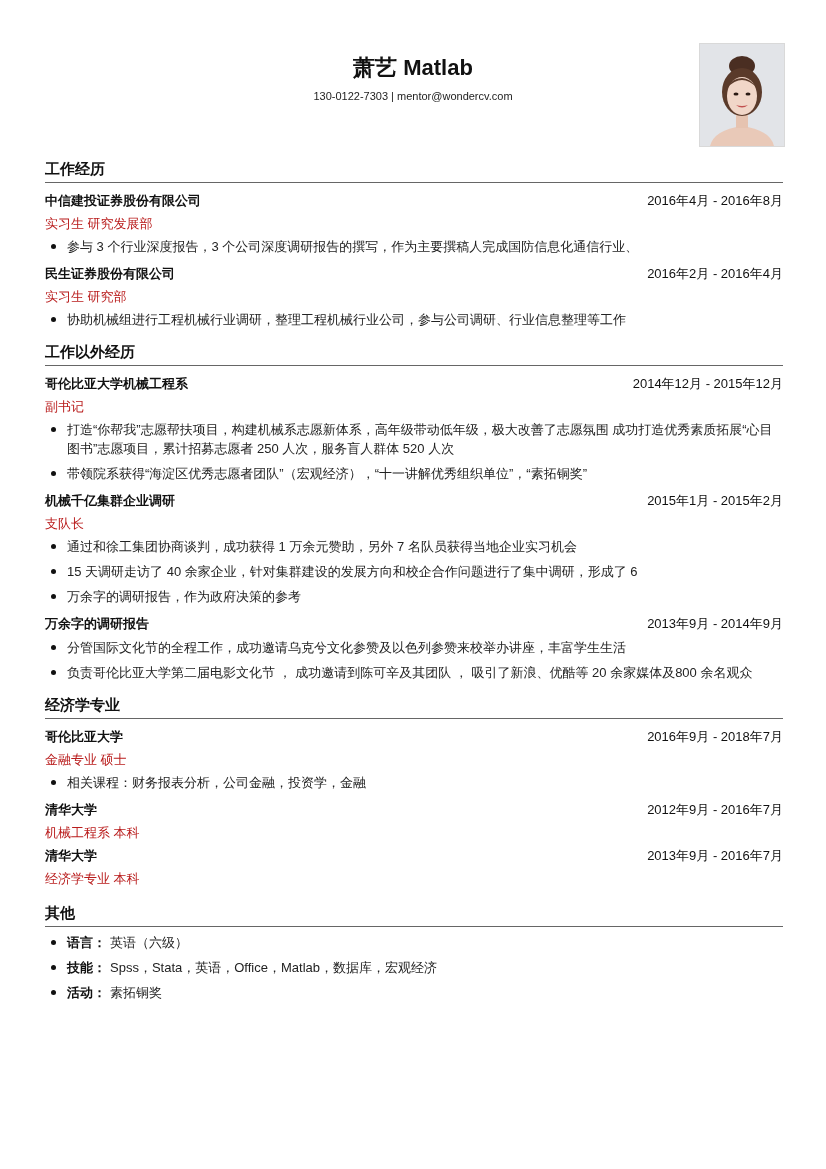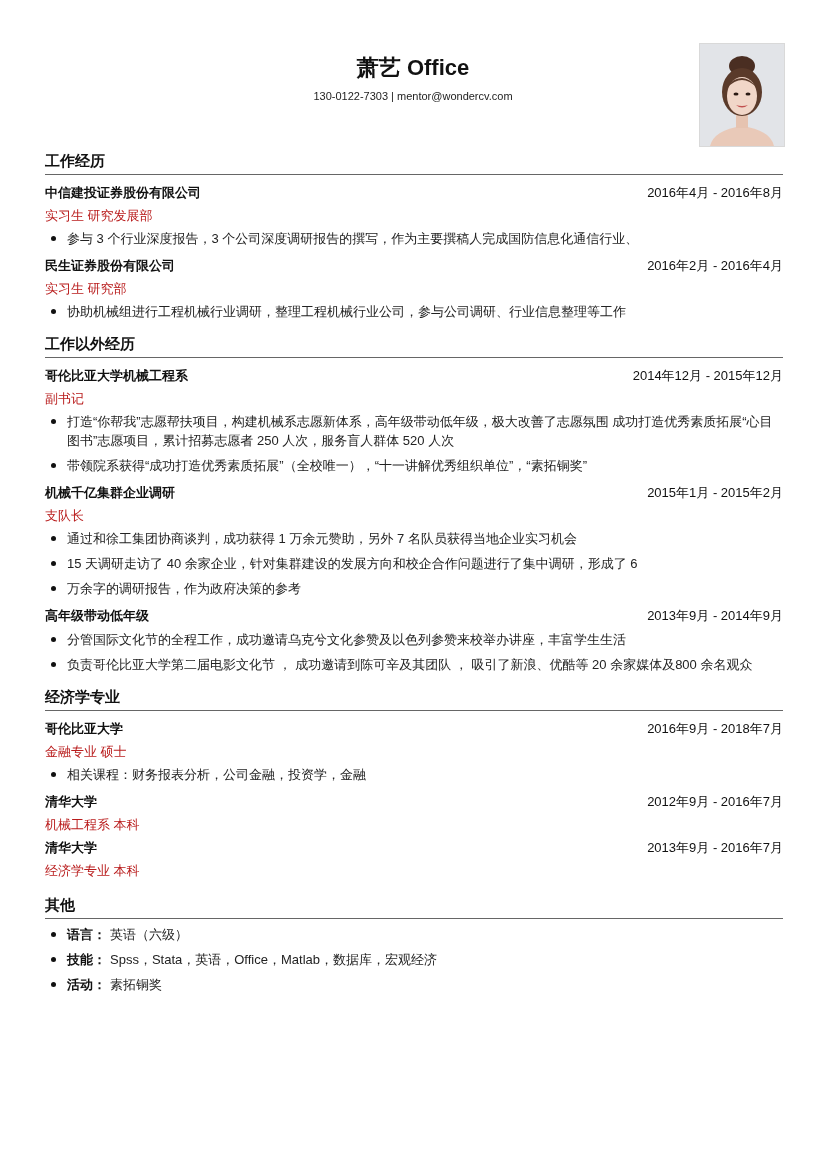--- a/index.html
+++ b/index.html
@@ -8,21 +8,21 @@
     font-family: "Liberation Sans", "DejaVu Sans", sans-serif;
     color: #111111;
   }
   .header { position: absolute; left: 0; top: 52px; width: 826px; text-align: center; }
   .name { font-size: 22px; font-weight: bold; line-height: 32px; color: #111; }
   .contact { font-size: 11px; line-height: 20px; color: #222; margin-top: 2px; }
   .photo {
     position: absolute; left: 699px; top: 43px; width: 84px; height: 102px;
     background: #e4e6ea; border: 1px solid #d9d9d9; overflow: hidden;
   }
-  .content { position: absolute; left: 45px; top: 148px; width: 738px; }
+  .content { position: absolute; left: 45px; top: 156px; width: 738px; }
   .section { margin-bottom: 10px; }
   .section-title {
     font-size: 15px; font-weight: bold; line-height: 26px; color: #111;
     border-bottom: 1px solid #666; padding-bottom: 0; margin-bottom: 6px;
   }
   .entry-head { display: flex; justify-content: space-between; font-size: 13px; line-height: 24px; text-align: center; }
   .entry-org { font-weight: bold; }
   .entry-date { color: #111; }
   .entry-sub { font-size: 13px; line-height: 22px; color: #b91c1c; }
   ul.bullets { list-style: none; margin: 2px 0 2px 0; padding: 0; }
@@ -33,21 +33,21 @@
   ul.bullets li::before {
     content: ""; position: absolute; left: 6px; top: 7px; width: 5px; height: 5px;
     border-radius: 50%; background: #111;
   }
   .kv-key { font-weight: bold; color: #111; margin-right: 4px; }
 </style>
 </head>
 <body>
 
 <div class="header">
-  <div class="name">萧艺 Office</div>
+  <div class="name">萧艺 Matlab</div>
   <div class="contact">
     <span>130-0122-7303</span><span> | </span><span>mentor@wondercv.com</span>
   </div>
 </div>
 
 <div class="photo">
   <svg width="84" height="102" viewBox="0 0 84 102">
     <rect width="84" height="102" fill="#e2e4e8"></rect>
     <path d="M10 102 Q14 86 42 82 Q70 86 74 102 Z" fill="#e9c9b8"></path>
     <rect x="36" y="66" width="12" height="18" fill="#e6c3b0"></rect>
@@ -93,40 +93,40 @@
     <div class="section-title">工作以外经历</div>
 
     <div class="entry">
       <div class="entry-head">
         <span class="entry-org">哥伦比亚大学机械工程系</span>
         <span class="entry-date">2014年12月 - 2015年12月</span>
       </div>
       <div class="entry-sub">副书记</div>
       <ul class="bullets">
         <li>打造“你帮我”志愿帮扶项目，构建机械系志愿新体系，高年级带动低年级，极大改善了志愿氛围 成功打造优秀素质拓展“心目图书”志愿项目，累计招募志愿者 250 人次，服务盲人群体 520 人次</li>
-        <li>带领院系获得“成功打造优秀素质拓展”（全校唯一），“十一讲解优秀组织单位”，“素拓铜奖”</li>
+        <li>带领院系获得“海淀区优秀志愿者团队”（宏观经济），“十一讲解优秀组织单位”，“素拓铜奖”</li>
       </ul>
     </div>
 
     <div class="entry">
       <div class="entry-head">
         <span class="entry-org">机械千亿集群企业调研</span>
         <span class="entry-date">2015年1月 - 2015年2月</span>
       </div>
       <div class="entry-sub">支队长</div>
       <ul class="bullets">
         <li>通过和徐工集团协商谈判，成功获得 1 万余元赞助，另外 7 名队员获得当地企业实习机会</li>
         <li>15 天调研走访了 40 余家企业，针对集群建设的发展方向和校企合作问题进行了集中调研，形成了 6</li>
         <li>万余字的调研报告，作为政府决策的参考</li>
       </ul>
     </div>
 
     <div class="entry">
       <div class="entry-head">
-        <span class="entry-org">高年级带动低年级</span>
+        <span class="entry-org">万余字的调研报告</span>
         <span class="entry-date">2013年9月 - 2014年9月</span>
       </div>
       <ul class="bullets">
         <li>分管国际文化节的全程工作，成功邀请乌克兮文化参赞及以色列参赞来校举办讲座，丰富学生生活</li>
         <li>负责哥伦比亚大学第二届电影文化节 ， 成功邀请到陈可辛及其团队 ， 吸引了新浪、优酷等 20 余家媒体及800 余名观众</li>
       </ul>
     </div>
   </div>
 
   <div class="section">

